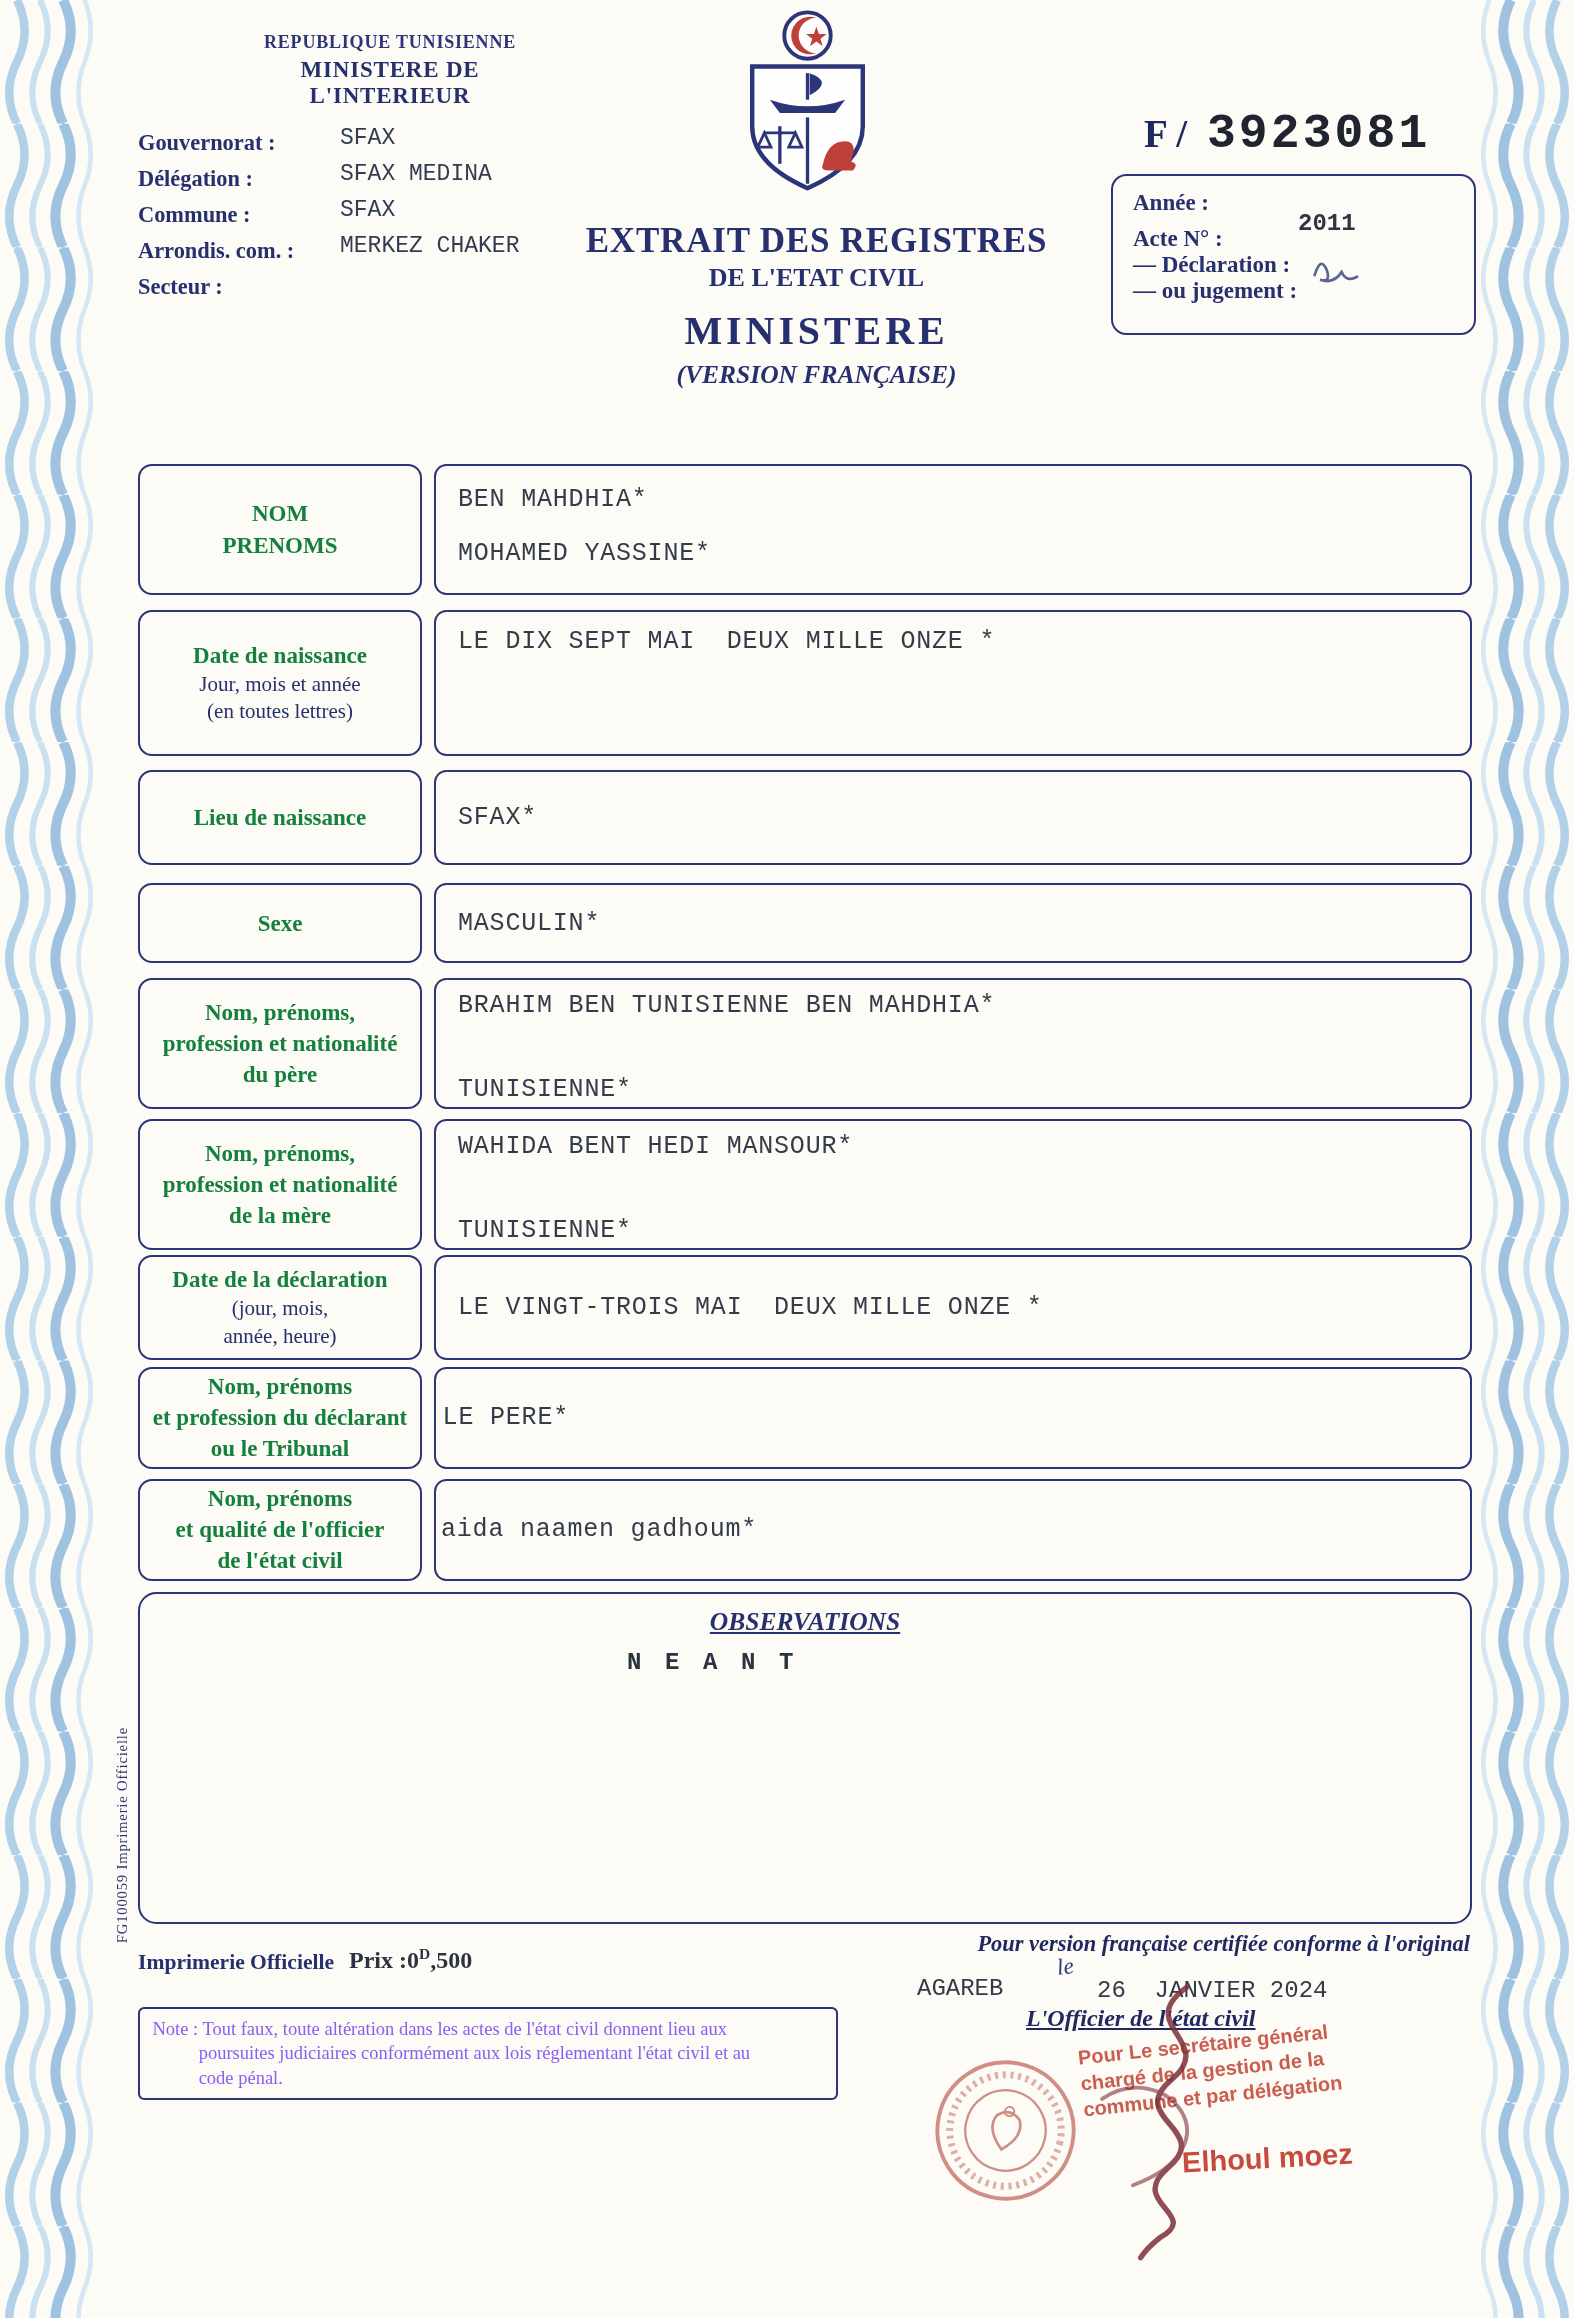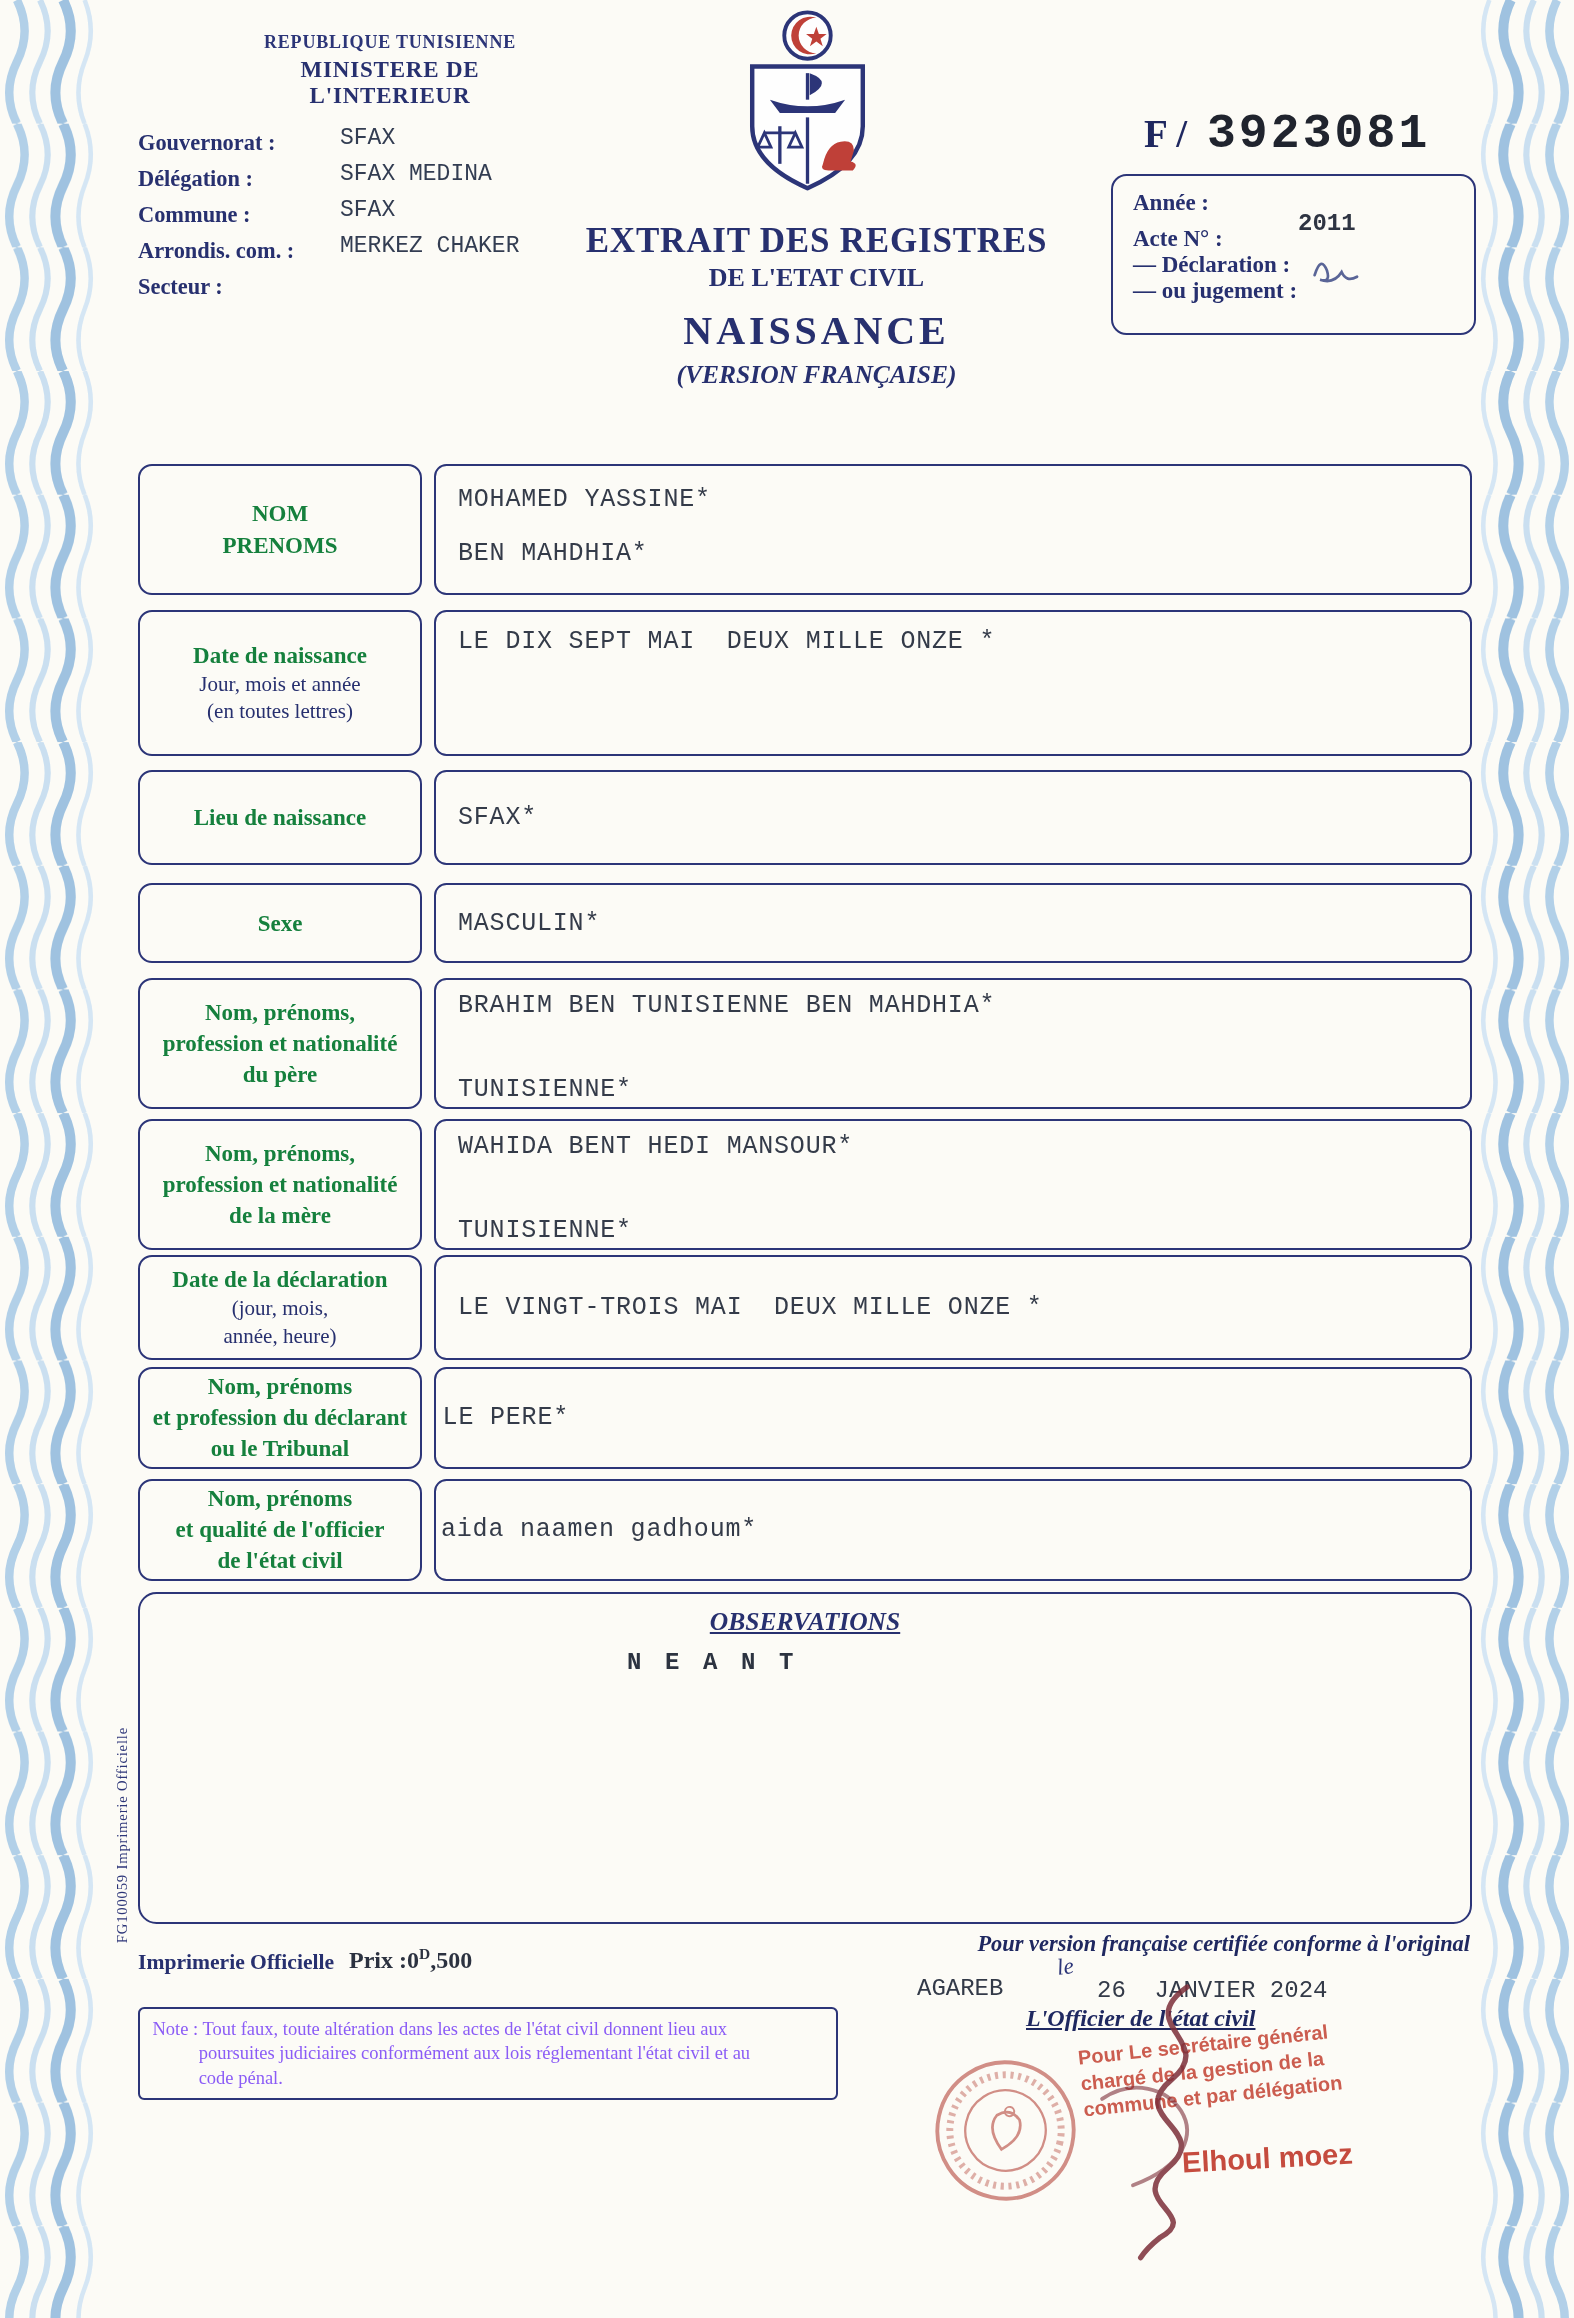--- a/index.html
+++ b/index.html
@@ -149,21 +149,21 @@
     <line x1="70" y1="98" x2="70" y2="158" stroke="#2c3578" stroke-width="3"></line>
     <line x1="45" y1="106" x2="45" y2="140" stroke="#2c3578" stroke-width="3"></line>
     <line x1="31" y1="112" x2="59" y2="112" stroke="#2c3578" stroke-width="2.5"></line>
     <path d="M31,112 l-6,13 h12 Z M59,112 l-6,13 h12 Z" fill="none" stroke="#2c3578" stroke-width="2.5"></path>
     <path d="M84,140 q4,-18 16,-20 q12,-2 12,8 l-3,10 q8,2 2,8 h-22 q-8,0 -5,-6 Z" fill="#bf4038"></path>
   </svg>
 
   <div class="abs title-block">
     <div class="title-l1">EXTRAIT DES REGISTRES</div>
     <div class="title-l2">DE L'ETAT CIVIL</div>
-    <div class="title-l3">NAISSANCE</div>
+    <div class="title-l3">MINISTERE</div>
     <div class="title-l4">(VERSION FRANÇAISE)</div>
   </div>
 
   <div class="abs serial">
     <span class="serial-prefix">F /</span>
     <span class="serial-number">3923081</span>
   </div>
 
   <div class="abs acte-box">
     <div class="line">Année :</div>
@@ -178,22 +178,22 @@
 
   <div class="form-col">
 
     <div class="row" style="height:131px;margin-bottom:14.7px">
       <div class="label-box">
         <div class="lab">NOM
 PRENOMS</div>
 
       </div>
       <div class="value-box v-stack">
+        <div class="val">BEN MAHDHIA*</div>
         <div class="val">MOHAMED YASSINE*</div>
-        <div class="val">BEN MAHDHIA*</div>
       </div>
     </div>
 
     <div class="row" style="height:146px;margin-bottom:14.7px">
       <div class="label-box">
         <div class="lab">Date de naissance</div>
         <div class="sublab">Jour, mois et année
 (en toutes lettres)</div>
       </div>
       <div class="value-box v-top">

